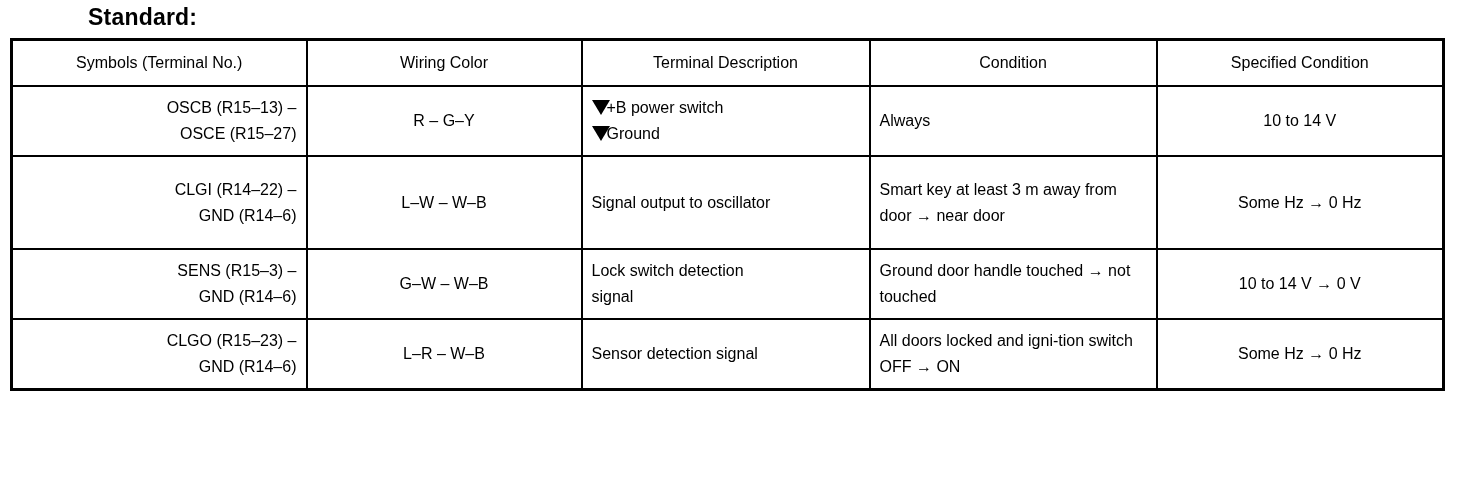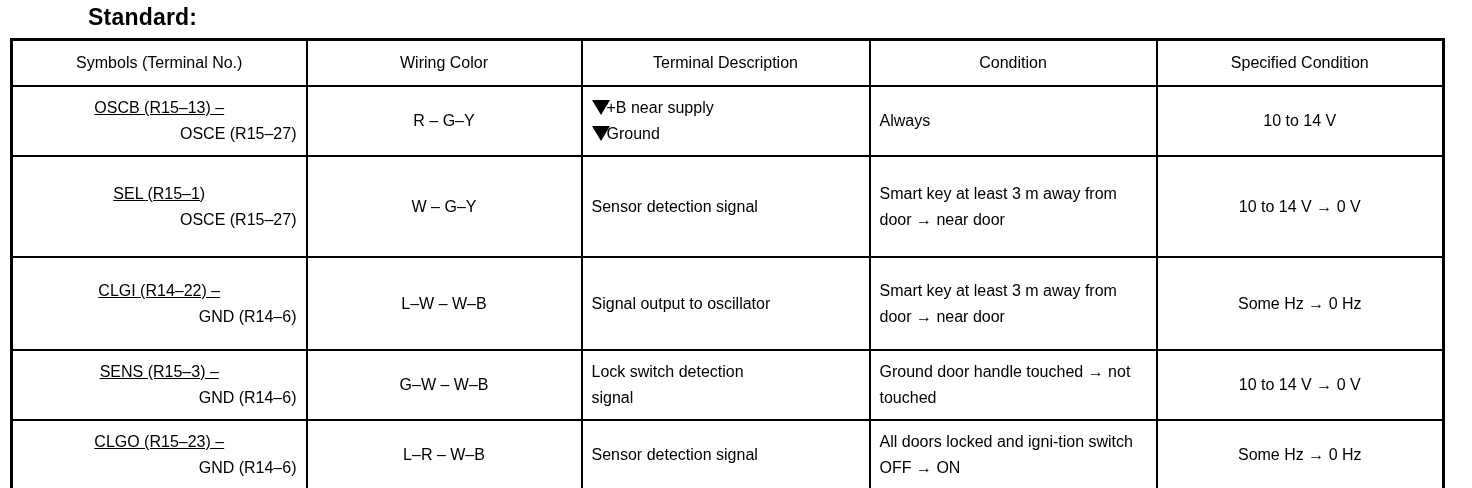--- a/index.html
+++ b/index.html
@@ -65,23 +65,22 @@
   }
   .cell-center {
     text-align: center;
   }
   .cell-left {
     text-align: left;
   }
   
   .sym-line1 {
     display: block;
-    text-align: center;
+    text-align: right;
     white-space: nowrap;
-    text-decoration: underline;
   }
   .sym-line2 {
     display: block;
     text-align: right;
     white-space: nowrap;
   }
   .td-line {
     display: block;
   }
   .tri {
@@ -123,37 +122,27 @@
       </thead>
       <tbody>
 
         <tr style="height:70px;">
           <td class="cell-left">
             <span class="sym-line1">OSCB (R15–13) –</span>
             <span class="sym-line2">OSCE (R15–27)</span>
           </td>
           <td class="cell-center">R – G–Y</td>
           <td class="cell-left">
-            <span class="td-line nowrap"><span class="tri"></span><span>+B  near supply</span></span>
+            <span class="td-line nowrap"><span class="tri"></span><span>+B  power switch</span></span>
             <span class="td-line nowrap"><span class="tri"></span><span>Ground</span></span>
           </td>
           <td class="cell-left">Always</td>
           <td class="cell-center">10 to 14 V</td>
         </tr>
 
-        <tr style="height:101px;">
-          <td class="cell-left">
-            <span class="sym-line1">SEL (R15–1)</span>
-            <span class="sym-line2">OSCE (R15–27)</span>
-          </td>
-          <td class="cell-center">W – G–Y</td>
-          <td class="cell-left">Sensor detection signal</td>
-          <td class="cell-left">Smart key at least 3 m away from door → near door</td>
-          <td class="cell-center">10 to 14 V → 0 V</td>
-        </tr>
 
         <tr style="height:93px;">
           <td class="cell-left">
             <span class="sym-line1">CLGI (R14–22) –</span>
             <span class="sym-line2">GND (R14–6)</span>
           </td>
           <td class="cell-center">L–W – W–B</td>
           <td class="cell-left">Signal output to oscillator</td>
           <td class="cell-left">Smart key at least 3 m away from door → near door</td>
           <td class="cell-center">Some Hz → 0 Hz</td>

